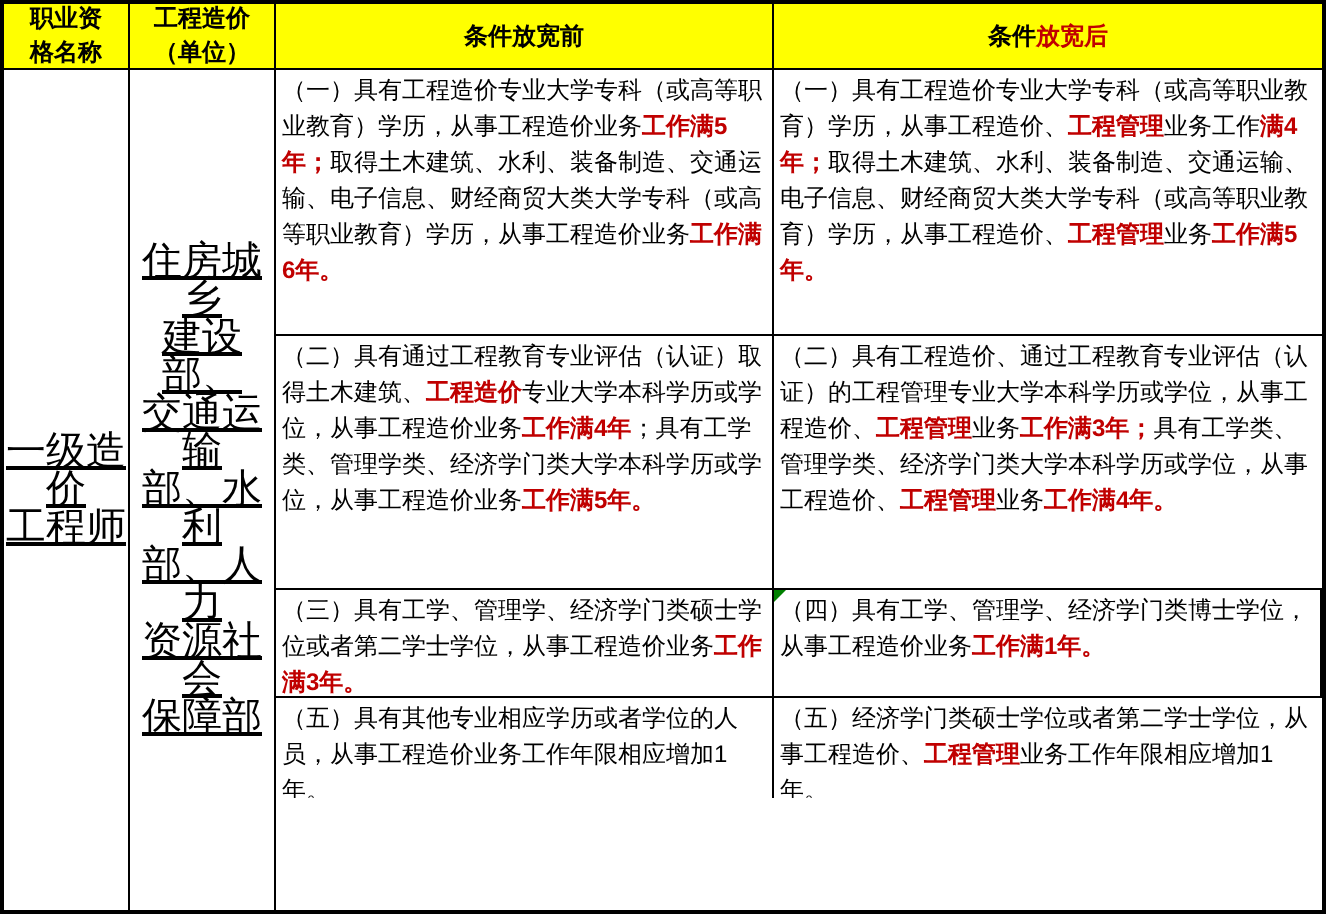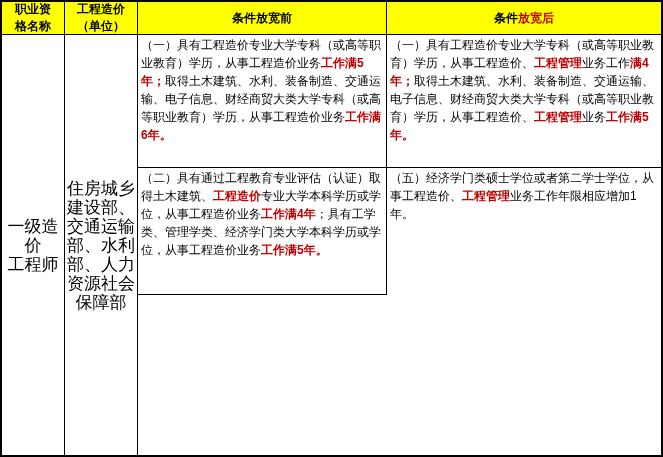--- a/index.html
+++ b/index.html
@@ -32,22 +32,23 @@
     font-weight:bold;
     font-size:12px;
     display:flex;align-items:center;justify-content:center;
     text-align:center;
     white-space:pre-line;
     line-height:17px;
   }
   .vcell{
     display:flex;align-items:center;justify-content:center;
     text-align:center;
-    font-size:17px;line-height:19px;
+    font-size:20px;line-height:19px;
     white-space:pre-line;
+    text-decoration:underline;
   }
   .body-cell{
     font-size:12px;
     line-height:18px;
     padding:1px 2px 0 3px;
     text-align:left;
   }
   .seg-rb{color:var(--red);font-weight:bold;}
   .comment-marker{
     position:absolute;top:0;left:0;
@@ -78,17 +79,21 @@
 部、水利
 部、人力
 资源社会
 保障部</div>
 
   <div class="cell body-cell"><span>（一）具有工程造价专业大学专科（或高等职业教育）学历，从事工程造价业务</span><span class="seg-rb">工作满5年；</span><span>取得土木建筑、水利、装备制造、交通运输、电子信息、财经商贸大类大学专科（或高等职业教育）学历，从事工程造价业务</span><span class="seg-rb">工作满6年。</span></div>
 
   <div class="cell body-cell last-col"><span>（一）具有工程造价专业大学专科（或高等职业教育）学历，从事工程造价、</span><span class="seg-rb">工程管理</span><span>业务工作</span><span class="seg-rb">满4年；</span><span>取得土木建筑、水利、装备制造、交通运输、电子信息、财经商贸大类大学专科（或高等职业教育）学历，从事工程造价、</span><span class="seg-rb">工程管理</span><span>业务</span><span class="seg-rb">工作满5年。</span></div>
 
   <div class="cell body-cell"><span>（二）具有通过工程教育专业评估（认证）取得土木建筑、</span><span class="seg-rb">工程造价</span><span>专业大学本科学历或学位，从事工程造价业务</span><span class="seg-rb">工作满4年</span><span>；具有工学类、管理学类、经济学门类大学本科学历或学位，从事工程造价业务</span><span class="seg-rb">工作满5年。</span></div>
+  <div class="cell body-cell last-col"><span>（二）具有工程造价、通过工程教育专业评估（认证）的工程管理专业大学本科学历或学位，从事工程造价、</span><span class="seg-rb">工程管理</span><span>业务</span><span class="seg-rb">工作满3年；</span><span>具有工学类、管理学类、经济学门类大学本科学历或学位，从事工程造价、</span><span class="seg-rb">工程管理</span><span>业务</span><span class="seg-rb">工作满4年。</span></div>
 
+  <div class="cell body-cell"><span>（三）具有工学、管理学、经济学门类硕士学位或者第二学士学位，从事工程造价业务</span><span class="seg-rb">工作满3年。</span></div>
 
+  <div class="cell body-cell"><span>（四）具有工学、管理学、经济学门类博士学位，从事工程造价业务</span><span class="seg-rb">工作满1年。</span><div class="comment-marker"></div></div>
 
+  <div class="cell body-cell last-row"><span>（五）具有其他专业相应学历或者学位的人员，从事工程造价业务工作年限相应增加1年。</span></div>
   <div class="cell body-cell last-col last-row"><span>（五）经济学门类硕士学位或者第二学士学位，从事工程造价、</span><span class="seg-rb">工程管理</span><span>业务工作年限相应增加1年。</span></div>
 </div>
 
 </body></html>

